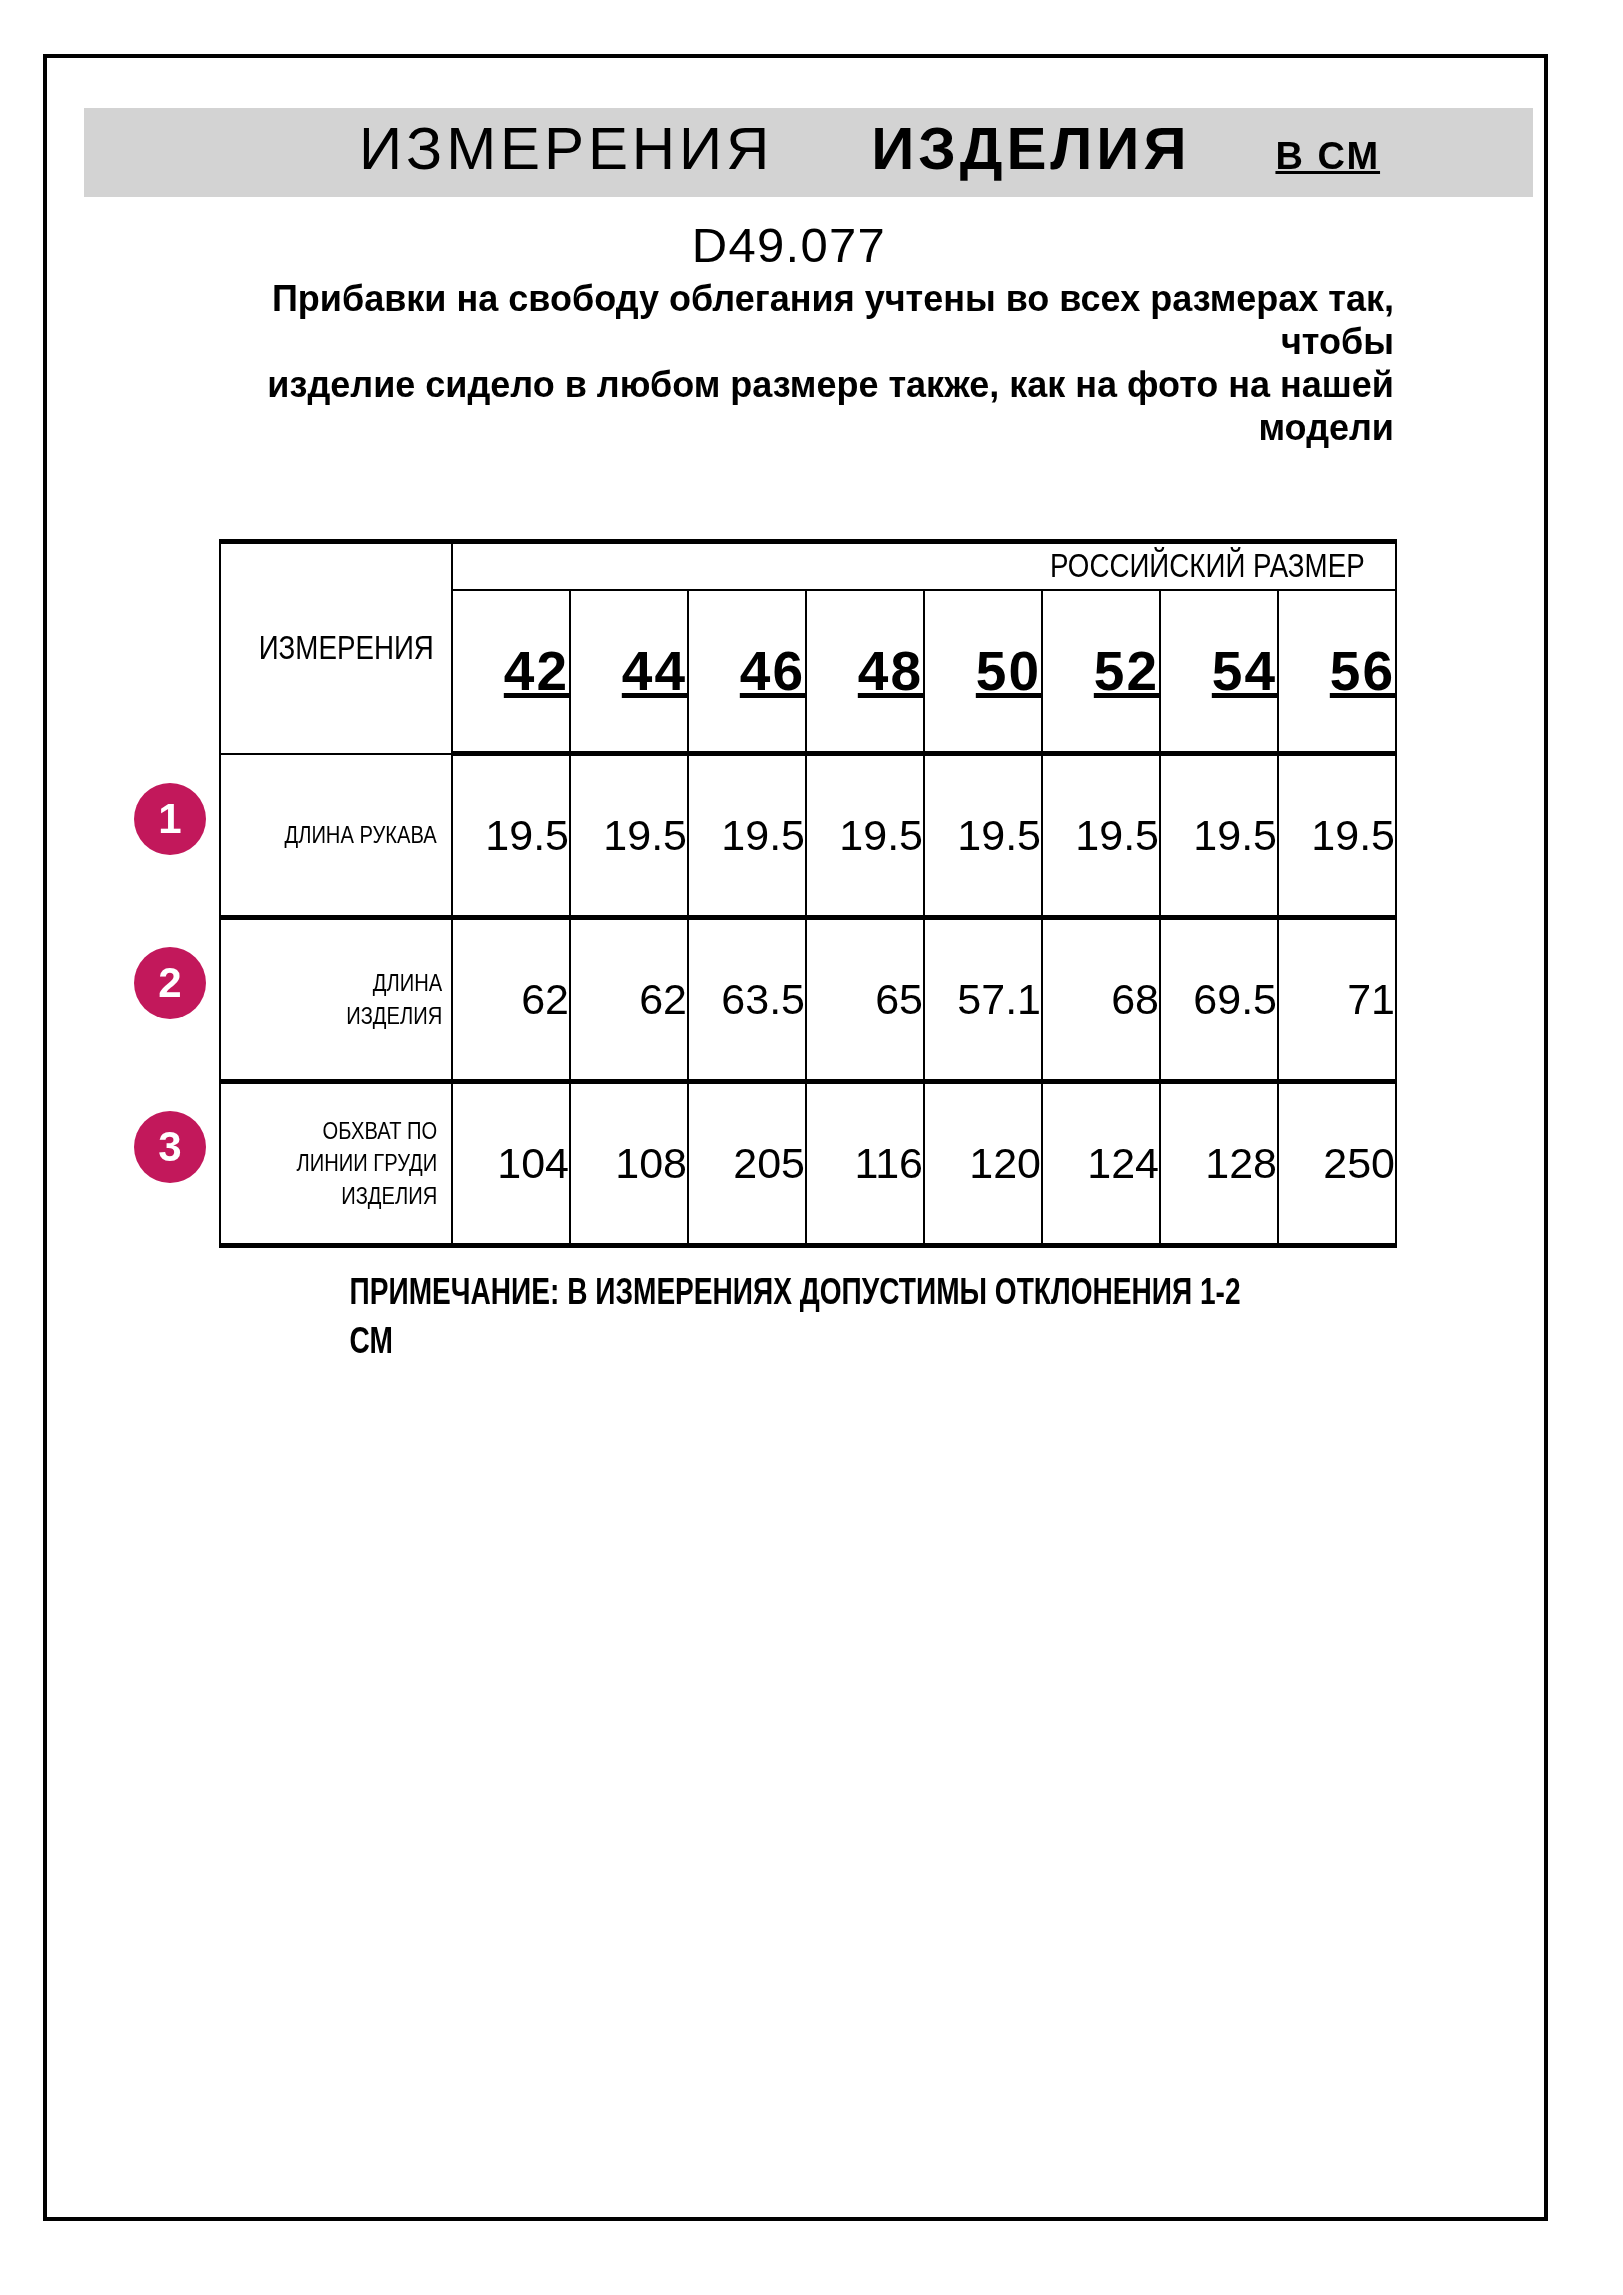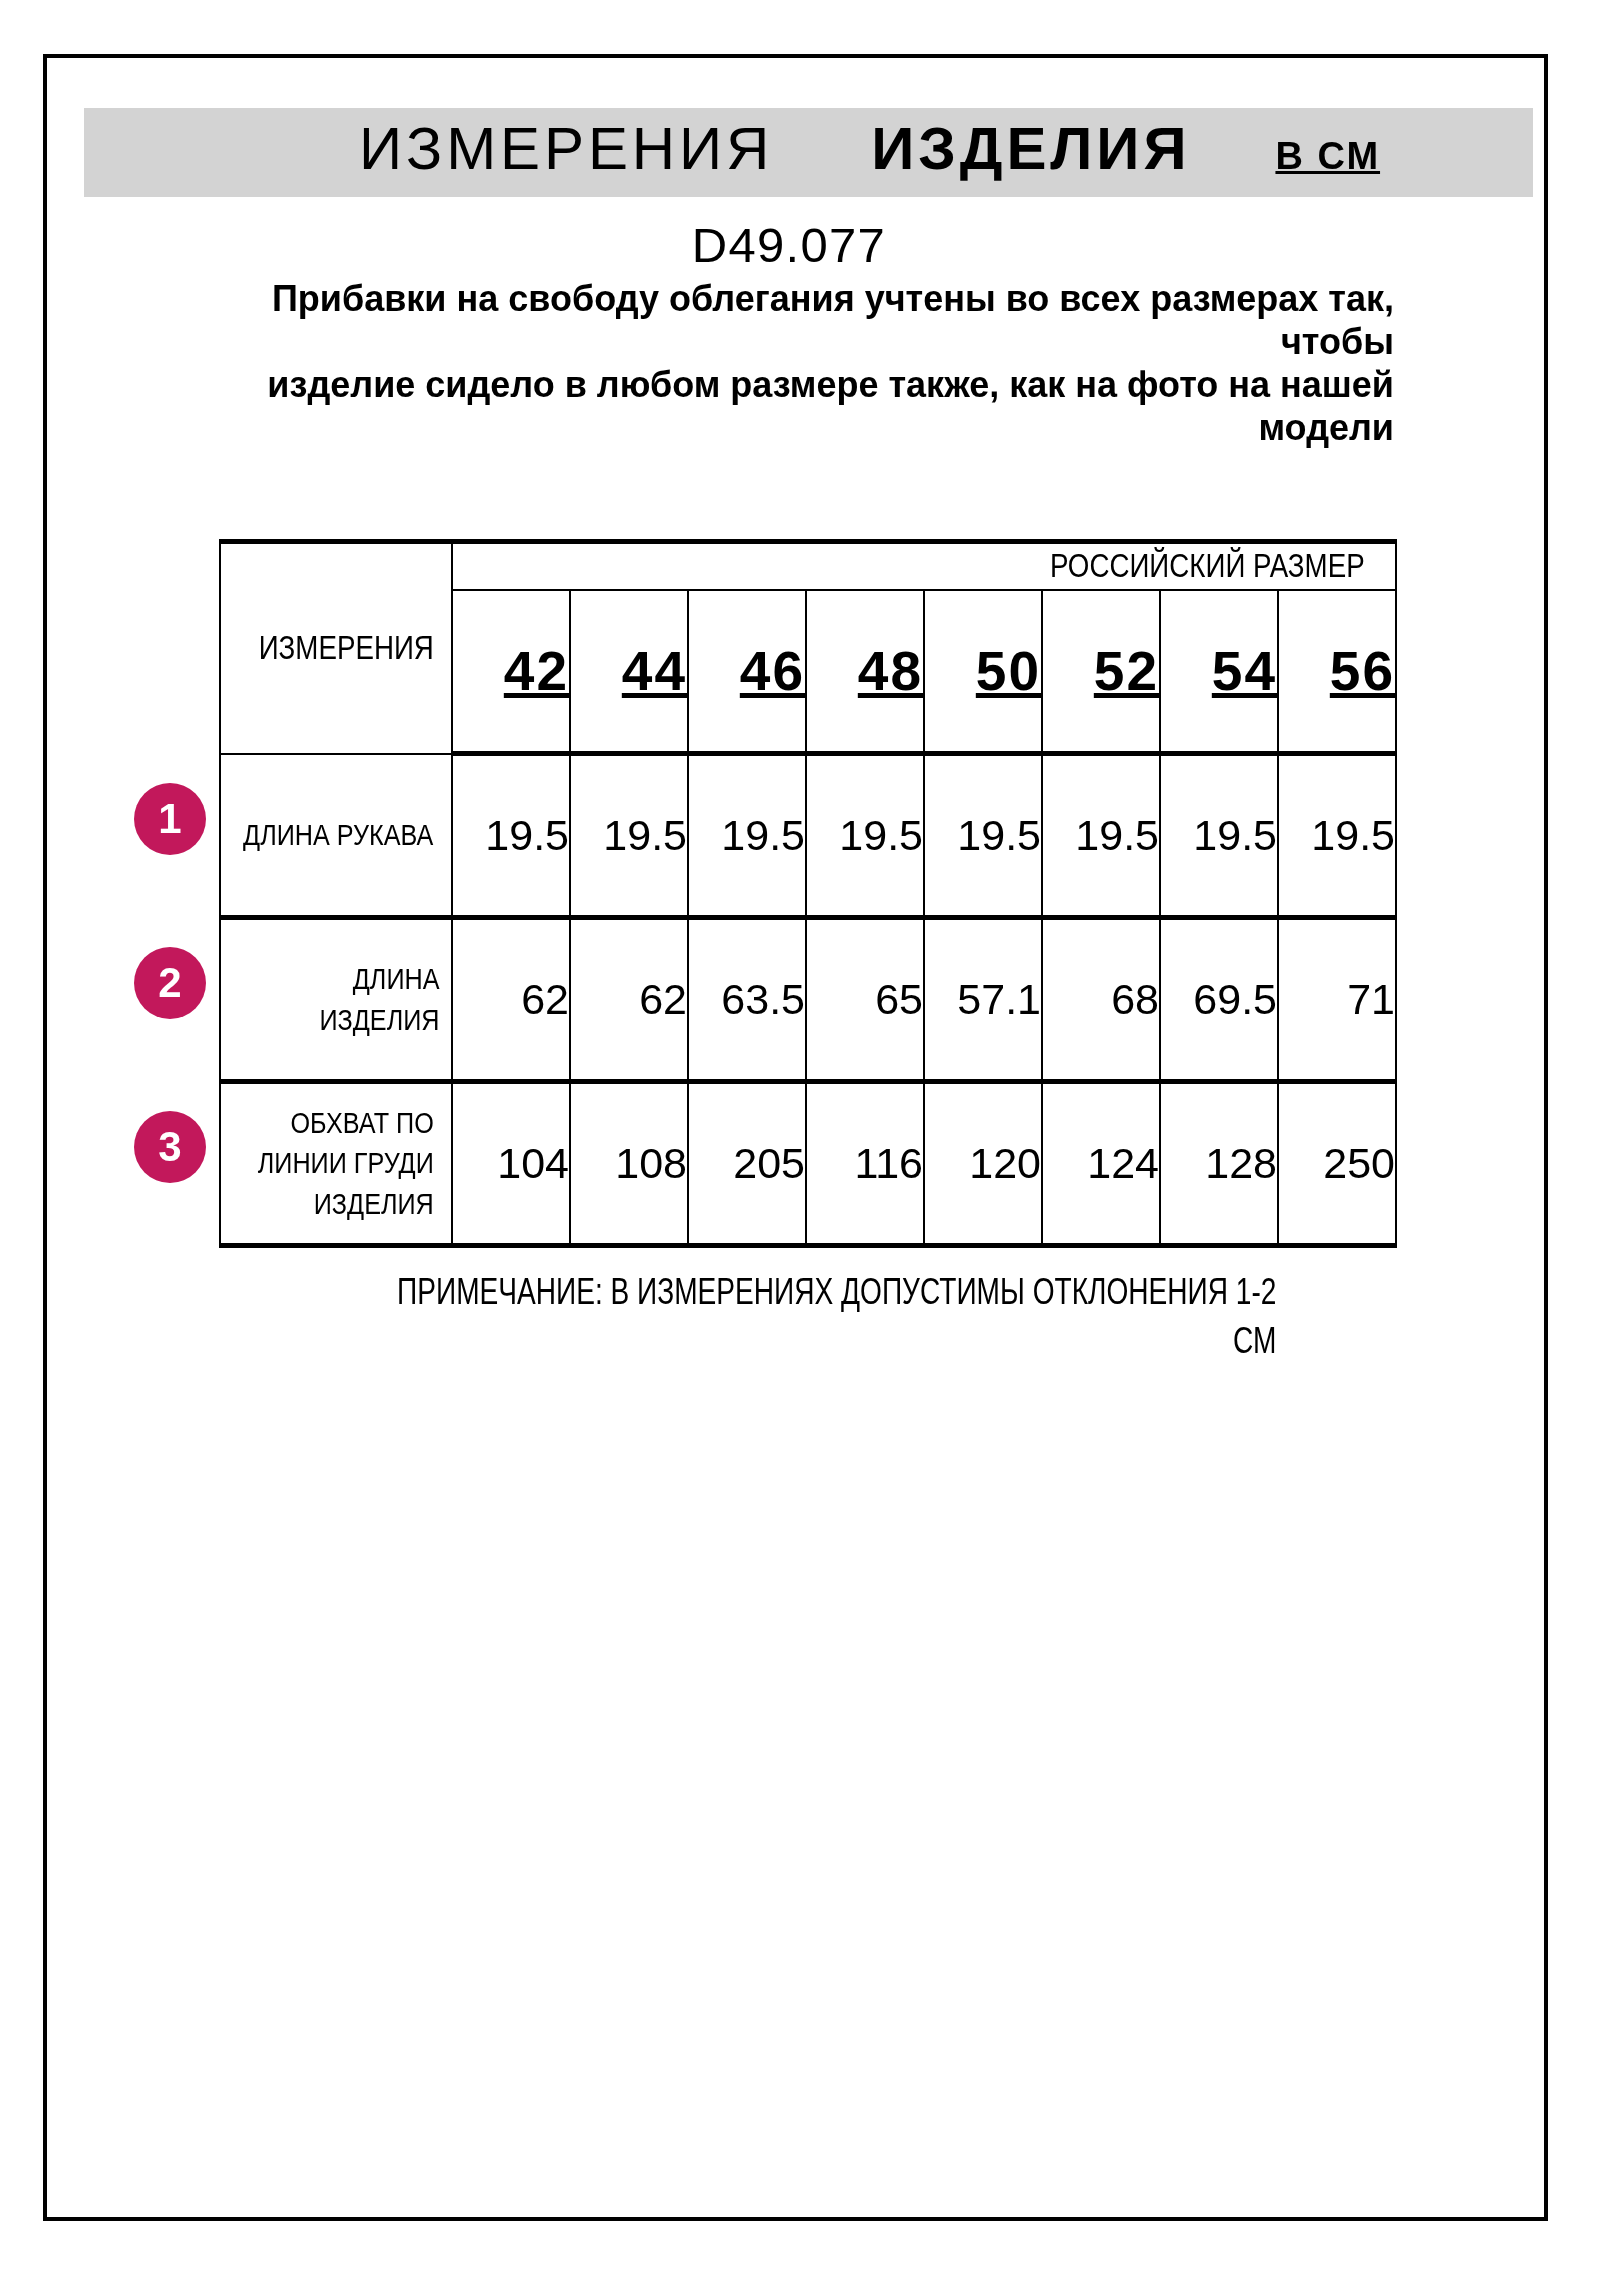--- a/index.html
+++ b/index.html
@@ -82,36 +82,36 @@
     border-bottom: 5.2px solid #000;
     font-size: 33px;
   }
   tr.size-row td {
     border-bottom: 5.2px solid #000;
     height: 164px;
     font-size: 55px; font-weight: 700; letter-spacing: 2px; text-decoration: underline;
   }
   tr.data-row td { border-bottom: 5.2px solid #000; }
   tr.data-row { height: 164px; }
-  td.row-label { font-size: 30px; }
+  td.row-label { font-size: 24px; }
   td.value-cell { font-size: 43px; }
 
   
   .cond {
     display: inline-block;
     transform: scaleX(0.84);
     transform-origin: center;
     white-space: pre-line;
     line-height: 1.35;
   }
 
   .note {
-    left: 228px; top: 1268px; width: 1178px;
-    text-align: right;
-    font-size: 36px; font-weight: 400;
+    left: 220px; top: 1268px; width: 1178px;
+    text-align: left;
+    font-size: 36px; font-weight: 700;
     line-height: 1;
   }
   .note .cond { transform: scaleX(0.78); }
 
   
   .row-marker {
     width: 72px; height: 72px;
     left: 134px;
     border-radius: 50%;
     background: #c2185b;

